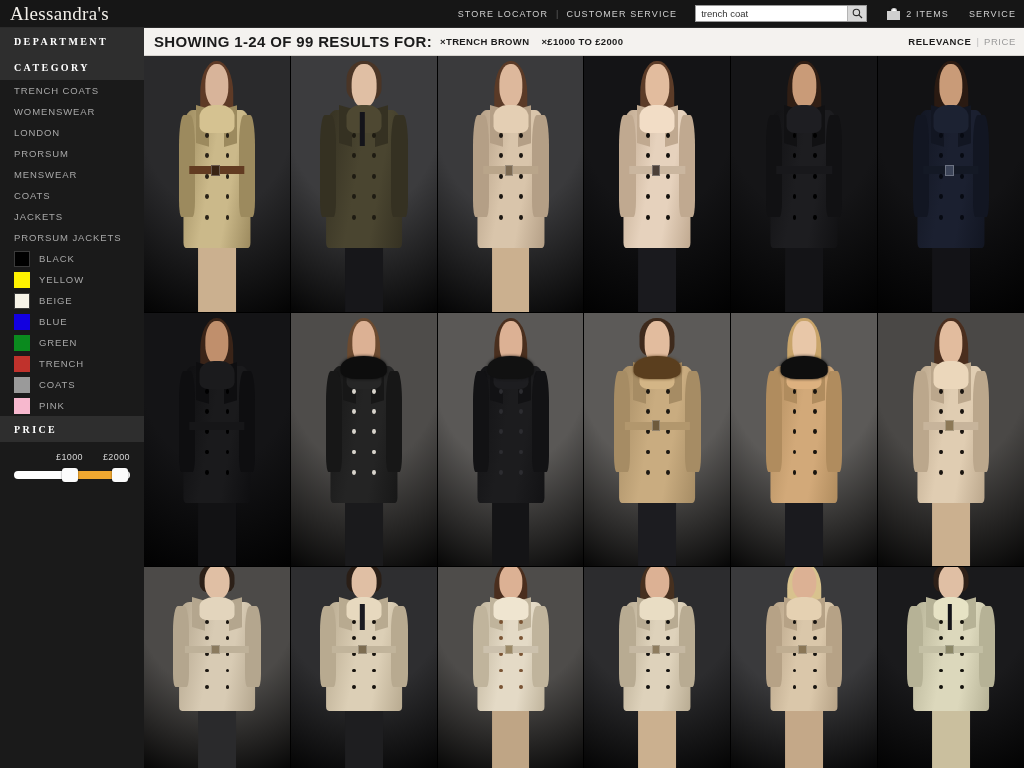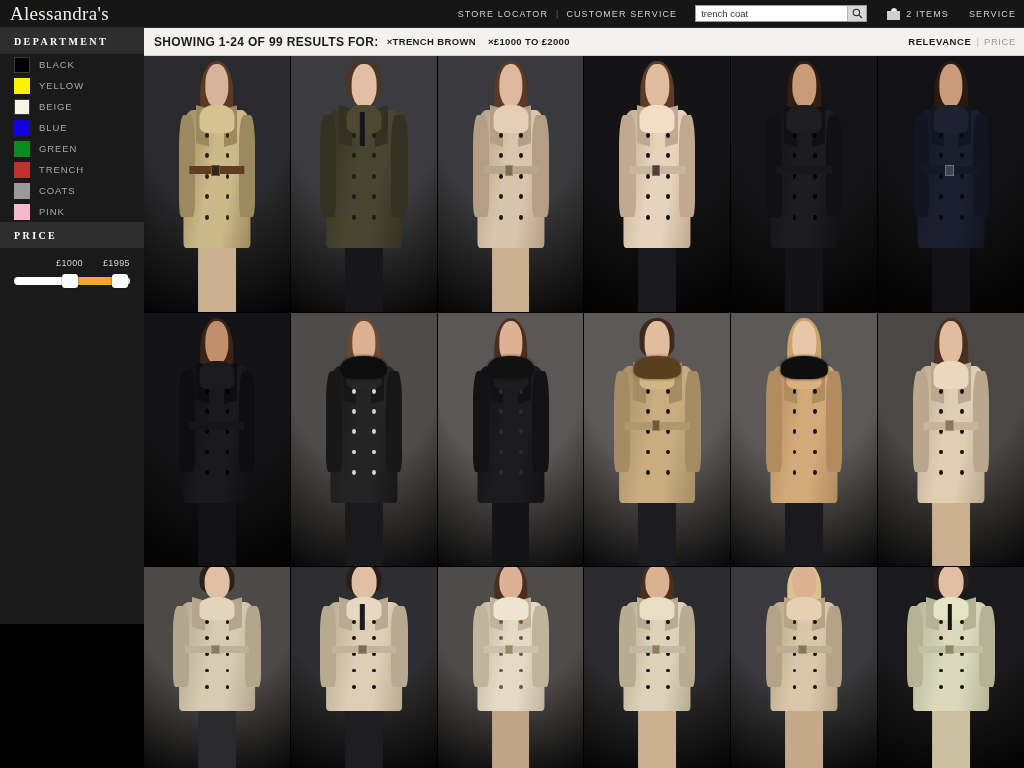--- a/index.html
+++ b/index.html
@@ -41,21 +41,21 @@
   .bagicon { width:13px; height:12px; margin-right:6px; position:relative; }
   .bagicon .body { position:absolute; left:0; bottom:0; width:13px; height:9px; background:#cfcfcf; }
   .bagicon .handle {
     position:absolute; left:3.5px; top:0; width:6px; height:4px;
     border:1.5px solid #cfcfcf; border-bottom:none; border-radius:3px 3px 0 0;
   }
   .checkout-link { margin-left:20px; }
 
   
   .sidebar {
-    position:absolute; left:0; top:28px; width:144px; height:596px;
+    position:absolute; left:0; top:28px; width:144px; height:740px;
     background:#1a1a1a; overflow:hidden;text-align:right;
   }
   .sec-head {
     height:26px; background:#2e2e2e; display:flex; align-items:center;
     padding-left:14px; color:#ffffff;
     font-family:"Liberation Serif", serif; font-weight:bold;
     font-size:10px; letter-spacing:2.4px;
   }
   .filter-item {
     height:21px; display:flex; align-items:center; padding-left:14px;
@@ -96,21 +96,21 @@
   }
   .footer a.indent { padding-left:14px; }
 
   
   .resultsbar {
     position:absolute; left:144px; top:28px; width:880px; height:28px;
     background:#f4f2ef; display:flex; align-items:center; padding:0 8px 0 10px;
     border-bottom:1px solid #d6d3ce;
   }
   .showing {
-    color:#1b1b1b; font-size:12px; font-weight:bold; letter-spacing:.35px;
+    color:#1b1b1b; font-size:15px; font-weight:bold; letter-spacing:.35px;
     white-space:nowrap;
   }
   .chips { display:flex; align-items:center; margin-left:8px; }
   .chip {
     color:#1b1b1b; font-size:9.5px; font-weight:bold; letter-spacing:.35px;
     margin-right:12px; cursor:pointer; white-space:nowrap;
   }
   .sortwrap { margin-left:auto; display:flex; align-items:center; }
   .sort {
     font-size:9.5px; letter-spacing:.6px; cursor:pointer; white-space:nowrap;
@@ -188,20 +188,31 @@
       <span class="tnlabel">2 ITEMS</span>
     </div>
     <a href="#" class="checkout-link">SERVICE</a>
   </div>
 </div>
 
 <div class="sidebar">
 
   <div class="sec-head">DEPARTMENT</div>
 
+  <div class="sec-head">CATEGORY</div>
+  <div>
+    <div class="filter-item">TRENCH COATS</div>
+    <div class="filter-item">WOMENSWEAR</div>
+    <div class="filter-item">LONDON</div>
+    <div class="filter-item">PRORSUM</div>
+    <div class="filter-item">MENSWEAR</div>
+    <div class="filter-item">COATS</div>
+    <div class="filter-item">JACKETS</div>
+    <div class="filter-item">PRORSUM JACKETS</div>
+  </div>
 
   <div id="colour-list">
       <div class="colour-item">
         <span class="swatch" style="background: rgb(0, 0, 0); border: 1px solid rgb(58, 58, 58);"></span>
         <span class="colour-label">BLACK</span>
       </div>
       <div class="colour-item">
         <span class="swatch" style="background: rgb(255, 242, 0);"></span>
         <span class="colour-label">YELLOW</span>
       </div>
@@ -228,21 +239,21 @@
       <div class="colour-item">
         <span class="swatch" style="background: rgb(247, 184, 206);"></span>
         <span class="colour-label">PINK</span>
       </div>
     </div>
 
   <div class="sec-head">PRICE</div>
   <div class="price-area">
     <div class="price-labels">
       <span style="left:42px">£1000</span>
-      <span style="right:0">£1995</span>
+      <span style="right:0">£2000</span>
     </div>
     <div class="slider">
       <div class="track"></div>
       <div class="range" id="slider-range" style="left: 56px; width: 46px; background: rgb(240, 168, 48);"></div>
       <div class="handle" style="left:48px"></div>
       <div class="handle" style="left:98px"></div>
     </div>
   </div>
 
 </div>

